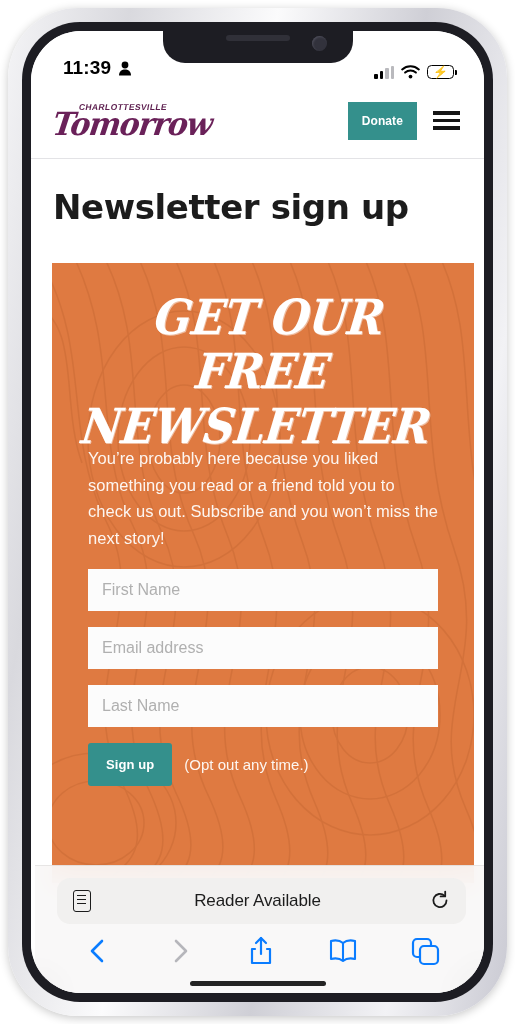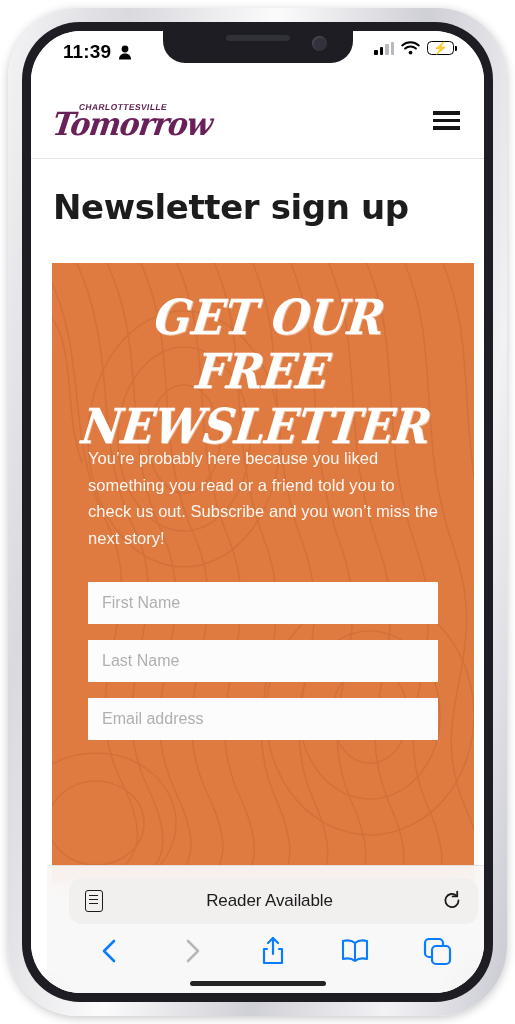--- a/index.html
+++ b/index.html
@@ -57,21 +57,21 @@
     width: 15px; height: 15px;
     border-radius: 50%;
     background: #32323c;
     box-shadow: inset 1px 1px 2px #4d4d59;
   }
 
   
   #status-bar {
     position: absolute; left: 0; top: 0;
     width: 100%; height: 48px;
-    display: flex; align-items: flex-start;
+    display: flex; align-items: flex-end;
     justify-content: space-between;
     padding: 10px 30px 0 32px;
     z-index: 30;
     color: #000;
   }
   #status-left { display: flex; align-items: center; gap: 7px; }
   #status-time { font-size: 19px; font-weight: bold; letter-spacing: .1px; }
   #status-right { display: flex; align-items: center; gap: 7px; }
 
   .signal-bars { display: flex; align-items: flex-end; gap: 2px; height: 13px; }
@@ -183,21 +183,21 @@
     text-shadow: 1px 1px 0 rgba(255,255,255,.5);
   }
   #headline-line1, #headline-line2 { display: block; }
   #blurb {
     color: #fdf6f1;
     font-size: 16.5px;
     line-height: 1.62;
     letter-spacing: .05px;
   }
 
-  #signup-form { margin-top: 30px; }
+  #signup-form { margin-top: 17px; }
   .form-field {
     width: 100%; height: 42px;
     background: #fcfcfc;
     border: none; outline: none;
     font-size: 16px;
     color: #3c3c3c;
     padding: 0 14px;
     margin-bottom: 16px;
     font-family: "Liberation Sans", sans-serif;
     display: block;
@@ -211,21 +211,21 @@
     padding: 14px 18px;
     border-radius: 3px;
     letter-spacing: .1px;
   }
   #optout-note {
     color: #fdf6f1; font-size: 15px;
   }
 
   
   #safari-bottom {
-    position: absolute; left: 16px; bottom: 0;
+    position: absolute; left: 4px; bottom: 0;
     width: 100%; height: 128px;
     background: rgba(249,248,247,.93);
     backdrop-filter: blur(14px);
     z-index: 25;
     border-top: .5px solid rgba(0,0,0,.07);
   }
   #address-bar {
     position: absolute; left: 22px; top: 12px;
     width: calc(100% - 44px); height: 46px;
     background: #f1f0ef;
@@ -280,20 +280,21 @@
     <div id="screen">
 
       <div id="page">
 
         <div id="site-header">
           <div id="logo">
             <div id="logo-kicker">CHARLOTTESVILLE</div>
             <div id="logo-word">Tomorrow</div>
           </div>
           <div id="header-right">
+            <button id="donate-button">Donate</button>
             <div id="hamburger">
               <span></span>
               <span></span>
               <span></span>
             </div>
           </div>
         </div>
 
         <h1 id="page-title">Newsletter sign up</h1>
 
@@ -328,22 +329,26 @@
           <div class="panel-inner">
             <div id="headline">
               <span id="headline-line1">GET OUR FREE</span>
               <span id="headline-line2">NEWSLETTER</span>
             </div>
 
             <p id="blurb">You’re probably here because you liked something you read or a friend told you to check us out. Subscribe and you won’t miss the next story!</p>
 
             <form id="signup-form">
               <input class="form-field" type="text" placeholder="First Name" style="">
+              <input class="form-field" type="email" placeholder="Email address" style="">
               <input class="form-field" type="text" placeholder="Last Name" style="">
-              <input class="form-field" type="email" placeholder="Email address" style="">
+              <div id="submit-row">
+                <button id="signup-button">Sign up</button>
+                <span id="optout-note">(Opt out any time.)</span>
+              </div>
             </form>
           </div>
         </div>
       </div>
 
       <div id="status-bar">
         <div id="status-left">
           <span id="status-time">11:39</span>
           <svg width="14" height="15" viewBox="0 0 14 15">
             <circle cx="7" cy="4" r="3.4" fill="#000"></circle>

